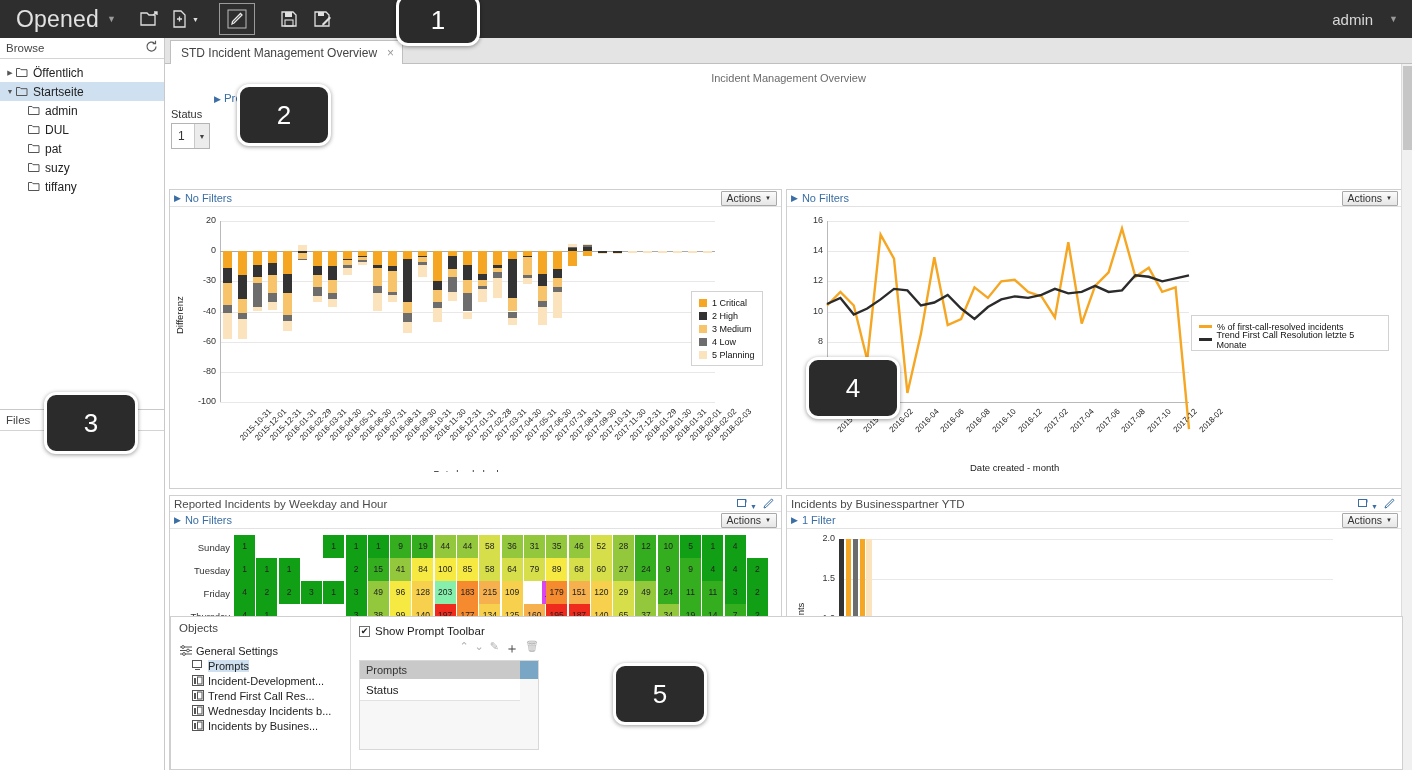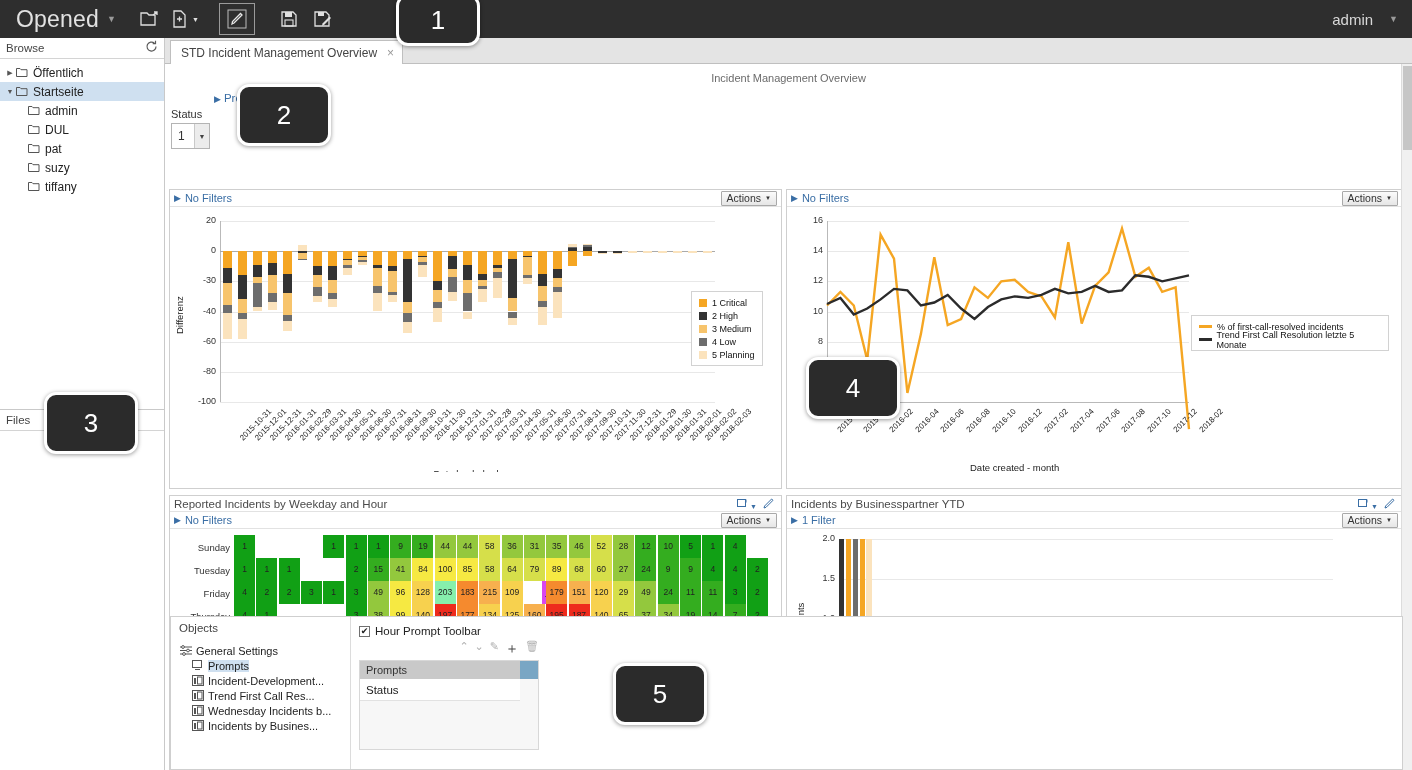--- a/index.html
+++ b/index.html
@@ -996,21 +996,21 @@
               <rect x="5.5" y="2" width="4.5" height="7" fill="none" stroke="#555"></rect>
             </svg>
           </span>
           <span class="otxt">Incidents by Busines...</span>
         </div>
       </div>
   </div>
   <div id="promptsPane">
     <label class="chk">
       <span class="chkbox">✔</span>
-      <span>Hour Prompt Toolbar</span>
+      <span>Show Prompt Toolbar</span>
     </label>
     <div class="ptools">
       <span>⌃</span>
       <span>⌄</span>
       <span>✎</span>
       <span style="color:#444;font-size:14px;">＋</span>
       <span>🗑</span>
     </div>
     <div class="ptable">
       <div class="pth">

